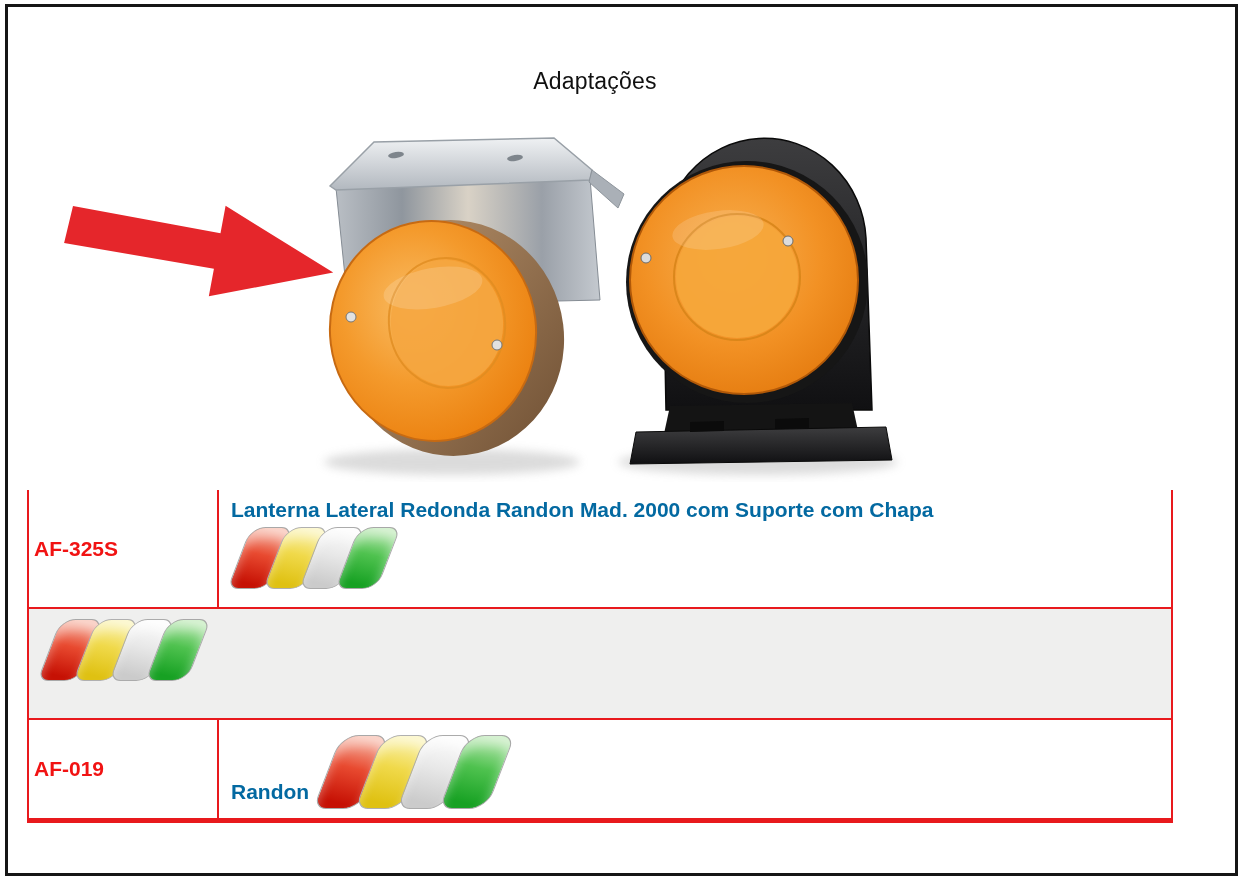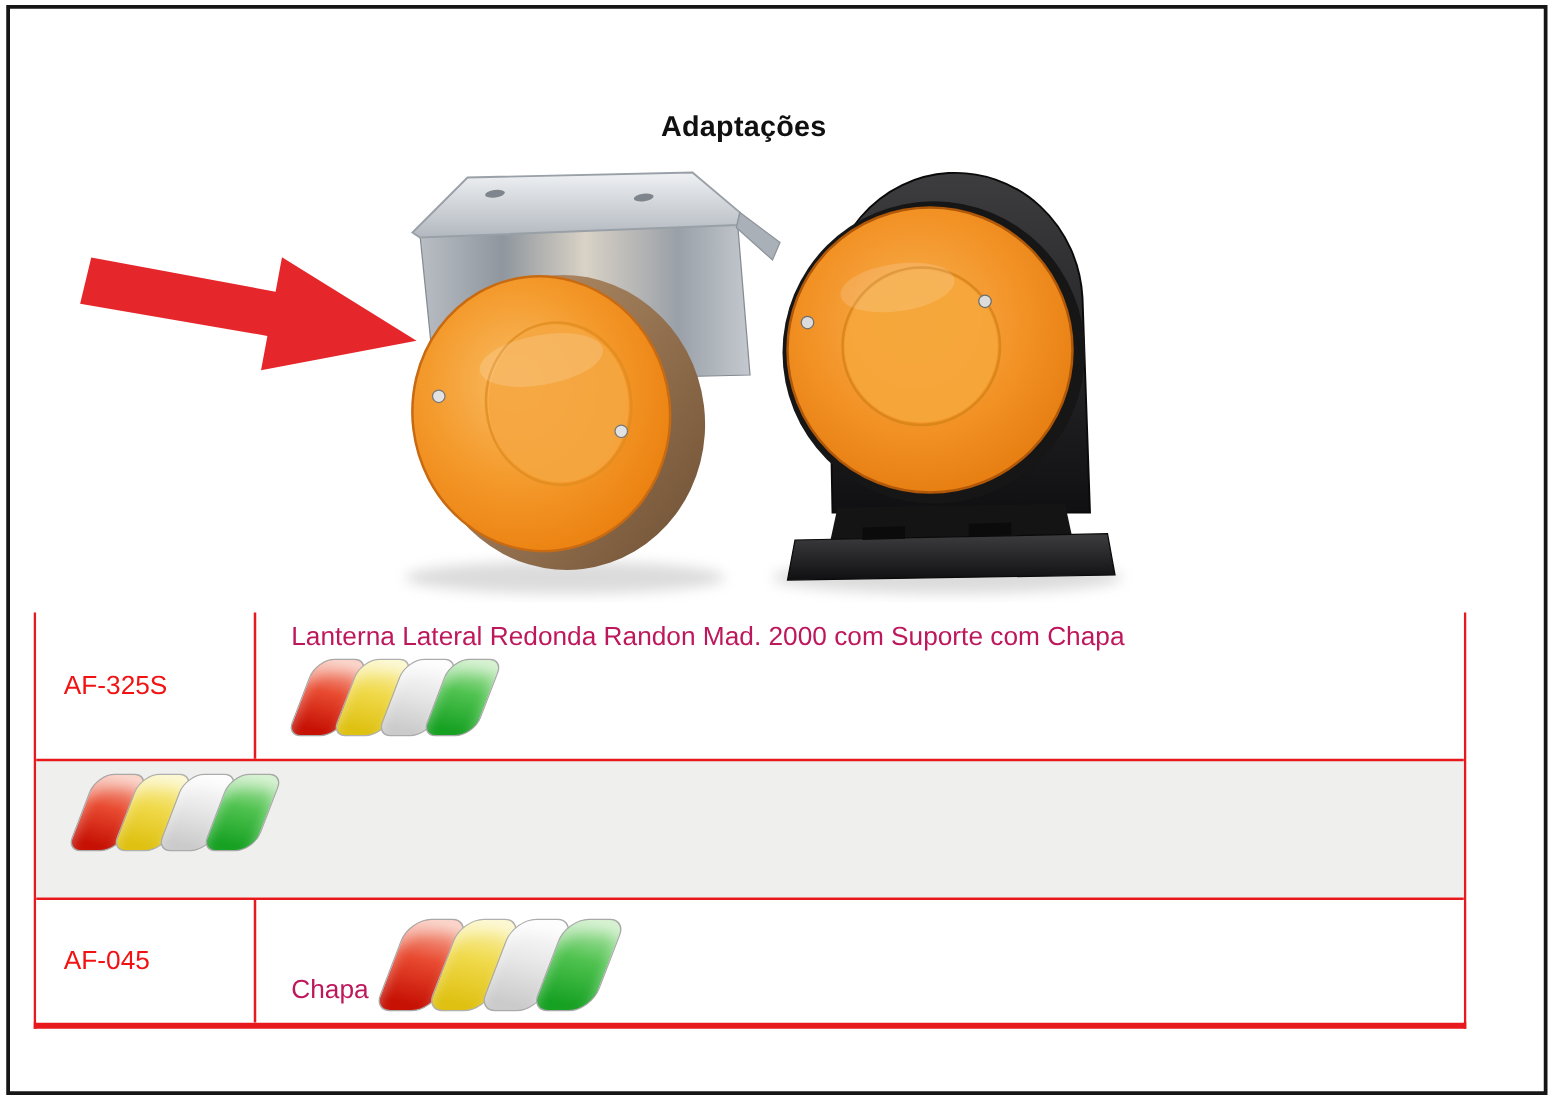--- a/index.html
+++ b/index.html
@@ -5,43 +5,43 @@
   html,body { margin:0; padding:0; }
   body {
     width:1243px; height:881px; position:relative; background:#ffffff;
     font-family:"Liberation Sans", sans-serif; overflow:hidden;
   }
   .page-frame {
     position:absolute; left:5px; top:4px; right:5px; bottom:5px;
     border:3px solid #161616; pointer-events:none;
   }
   .doc-title {
-    position:absolute; top:88px; left:0; width:1190px; text-align:center;
-    font-size:23px; font-weight:bold; color:#101010; letter-spacing:0.2px;
+    position:absolute; top:68px; left:0; width:1190px; text-align:center;
+    font-size:23px; font-weight:normal; color:#101010; letter-spacing:0.2px;
   }
   .hero-svg { position:absolute; left:0; top:110px; width:1243px; height:372px; }
 
   
   .ptable {
     position:absolute; left:27px; top:490px; width:1146px; box-sizing:border-box;
     border-left:2px solid #e8191d; border-right:2px solid #e8191d;
     border-bottom:5px solid #e8191d;
   }
   .prow { display:flex; border-top:2px solid #e8191d; background:#ffffff; }
   .prow.first { border-top:none; }
   .prow.alt { background:#efefee; }
   .r1 { height:117px; } .r2 { height:109px; } .r3 { height:98px; }
   .code-cell {
-    width:176px; box-sizing:border-box; border-right:2px solid #e8191d;
-    display:flex; align-items:center; padding-left:22px;
-    font-size:21px; font-weight:normal; color:#f11313;
+    width:190px; box-sizing:border-box; border-right:2px solid #e8191d;
+    display:flex; align-items:center; padding-left:5px;
+    font-size:21px; font-weight:bold; color:#f11313;
   }
   .desc-cell {
-    flex:1; box-sizing:border-box; padding:6px 10px 0 28px;
-    font-size:21px; color:#be185d; line-height:27px;
+    flex:1; box-sizing:border-box; padding:6px 10px 0 12px;
+    font-size:21px; color:#0369a1; line-height:27px;font-weight:bold;
   }
   .desc-cell.inline-lens {
     display:flex; align-items:flex-end; padding-bottom:9px;
   }
   .lente-label { margin:0 16px 4px 0; }
 
   
   .swatches { display:flex; margin-top:4px; padding-left:8px; }
   .swatches .sw {
     width:40px; height:60px; margin-right:-6px;
@@ -158,23 +158,23 @@
       <div class="swatches">
           <div class="sw" style="background: linear-gradient(192deg, rgb(246, 178, 160) 8%, rgb(232, 74, 48) 45%, rgb(198, 17, 4) 88%); border-color: rgb(168, 168, 168);"></div>
           <div class="sw" style="background: linear-gradient(192deg, rgb(250, 242, 174) 8%, rgb(240, 217, 74) 45%, rgb(223, 193, 18) 88%); border-color: rgb(176, 176, 176);"></div>
           <div class="sw" style="background: linear-gradient(192deg, rgb(252, 252, 252) 8%, rgb(232, 232, 232) 45%, rgb(203, 203, 203) 88%); border-color: rgb(171, 171, 171);"></div>
           <div class="sw" style="background: linear-gradient(192deg, rgb(181, 230, 173) 8%, rgb(79, 194, 79) 45%, rgb(23, 161, 35) 88%); border-color: rgb(168, 168, 168);"></div>
         </div>
     </div>
   </div>
 
   <div class="prow r3">
-    <div class="code-cell">AF-045</div>
+    <div class="code-cell">AF-019</div>
     <div class="desc-cell inline-lens">
-      <div class="lente-label">Chapa</div>
+      <div class="lente-label">Randon</div>
       <div class="swatches big">
           <div class="sw" style="background: linear-gradient(192deg, rgb(246, 178, 160) 8%, rgb(232, 74, 48) 45%, rgb(198, 17, 4) 88%); border-color: rgb(168, 168, 168);"></div>
           <div class="sw" style="background: linear-gradient(192deg, rgb(250, 242, 174) 8%, rgb(240, 217, 74) 45%, rgb(223, 193, 18) 88%); border-color: rgb(176, 176, 176);"></div>
           <div class="sw" style="background: linear-gradient(192deg, rgb(252, 252, 252) 8%, rgb(232, 232, 232) 45%, rgb(203, 203, 203) 88%); border-color: rgb(171, 171, 171);"></div>
           <div class="sw" style="background: linear-gradient(192deg, rgb(181, 230, 173) 8%, rgb(79, 194, 79) 45%, rgb(23, 161, 35) 88%); border-color: rgb(168, 168, 168);"></div>
         </div>
     </div>
   </div>
 
 </div>

